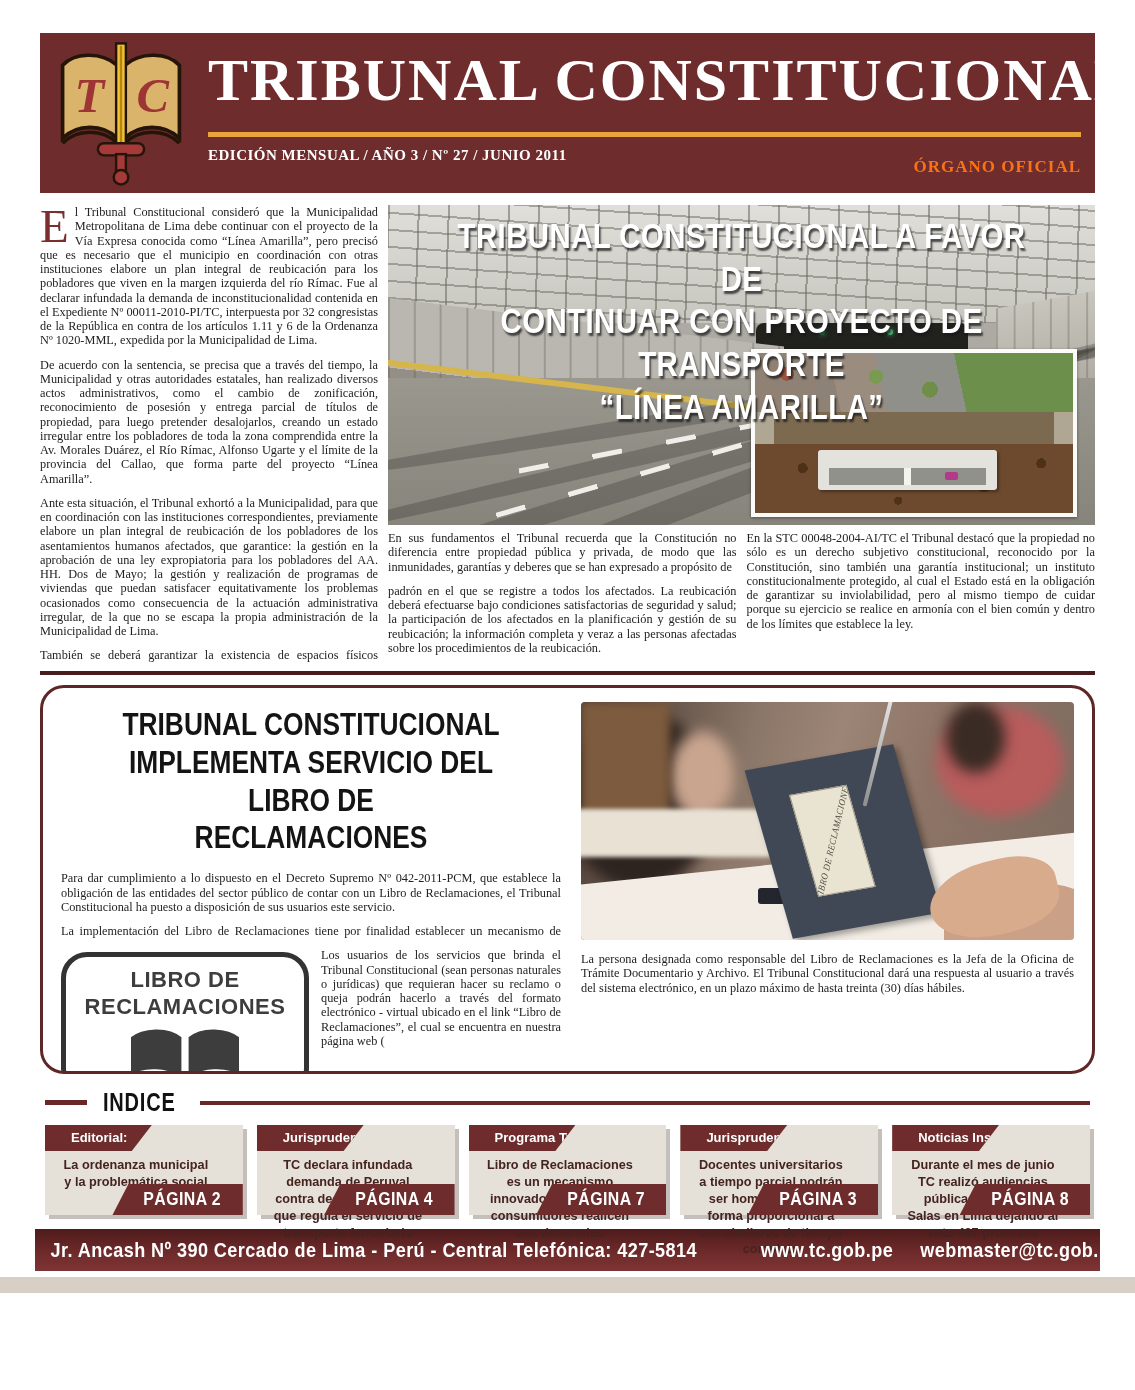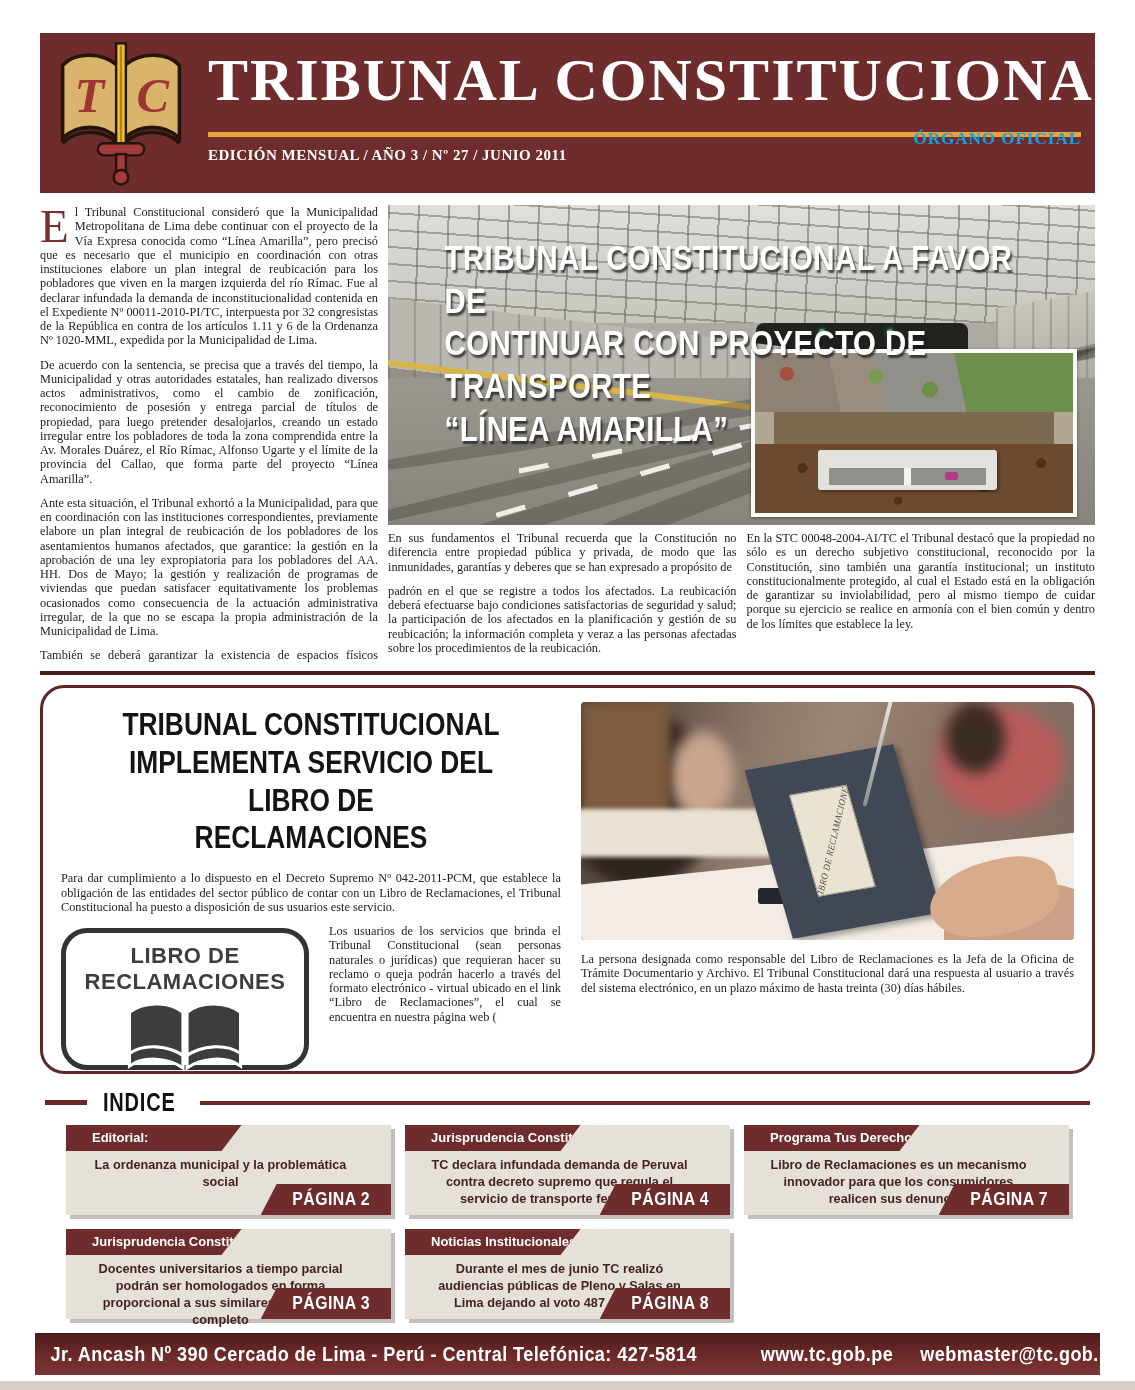--- a/index.html
+++ b/index.html
@@ -5,21 +5,21 @@
   html,body{margin:0;padding:0;background:#ffffff;}
   body{width:1135px;height:1390px;overflow:hidden;position:relative;
        font-family:"Liberation Serif",serif;color:#222;}
 
   
   .masthead{margin:33px 40px 0;height:160px;background:#6f2c2c;position:relative;}
   .tc-logo{position:absolute;left:12px;top:8px;width:138px;height:146px;}
   .mast-title{position:absolute;left:168px;top:14px;width:900px;color:#fff;
       font-weight:bold;font-size:60px;letter-spacing:2px;line-height:1.1;white-space:nowrap;}
   .gold-rule{position:absolute;left:168px;right:14px;top:99px;height:5px;background:#e9a43c;}
-  .organ{position:absolute;right:14px;top:96px;color:#0ea5e9;font-weight:bold;font-size:17px;letter-spacing:1px;}
+  .organ{position:absolute;right:14px;top:124px;color:#f97316;font-weight:bold;font-size:17px;letter-spacing:1px;}
   .edition{position:absolute;left:168px;top:114px;color:#fff;font-weight:bold;font-size:15px;letter-spacing:.5px;}
 
   
   .article1{margin:12px 40px 0;display:grid;grid-template-columns:338px 1fr;column-gap:10px;height:458px;overflow:hidden;}
   p.body{font-size:12.3px;line-height:1.16;text-align:justify;margin:0 0 10px;}
   .dropcap{float:left;font-size:47px;line-height:38px;padding:2px 6px 0 0;color:#7a2e2e;}
   .below-hero{display:flex;gap:10px;margin-top:6px;}
   .below-hero>div{flex:1;}
 
   
@@ -50,21 +50,21 @@
   .track{position:absolute;height:16px;width:130%;background:rgba(50,50,44,.30);border-radius:50%;}
   .t1{top:16%;left:-15%;transform:rotate(-9deg);}
   .t2{top:38%;left:-20%;transform:rotate(-13deg);}
   .t3{top:60%;left:-25%;transform:rotate(-17deg);height:20px;}
   .t4{top:82%;left:-25%;transform:rotate(-21deg);height:24px;}
   .lane{position:absolute;height:5px;width:60%;
      background:repeating-linear-gradient(90deg,#efeee9 0 30px,transparent 30px 75px);}
   .l1{top:34%;left:18%;transform:rotate(-11deg);}
   .l2{top:66%;left:4%;transform:rotate(-16deg);}
   .yellow-line{position:absolute;height:6px;width:60%;left:-2%;top:4%;transform:rotate(7deg);background:#d6b54c;}
-  .hero-headline{position:absolute;left:0;right:0;top:32px;z-index:5;text-align:left;}
+  .hero-headline{position:absolute;left:0;right:0;top:10px;z-index:5;text-align:center;}
   .hero-headline .hl{font-family:"Liberation Sans",sans-serif;font-weight:800;color:#fff;
      font-size:35px;line-height:1.22;letter-spacing:.5px;
      text-shadow:2px 3px 2px rgba(25,25,25,.75);transform:scaleX(.84);}
   
   .inset{position:absolute;right:18px;bottom:8px;width:45%;height:50%;background:#fff;border:4px solid #fbfbf9;
      box-shadow:0 1px 3px rgba(0,0,0,.4);z-index:4;}
   .inset-street{height:37%;
      background-image:
        radial-gradient(circle at 10% 35%,#a0523f 0 7px,transparent 7px),
        radial-gradient(circle at 22% 60%,#8d8277 0 9px,transparent 9px),
@@ -88,21 +88,21 @@
   
   .sep{margin:8px 40px 0;height:4px;background:#4a1d1d;}
 
   
   .section2{margin:10px 40px 0;border:3px solid #5e2626;border-radius:24px;padding:14px 18px 12px;
      display:grid;grid-template-columns:500px 1fr;column-gap:20px;height:357px;overflow:hidden;background:#fff;}
   .s2-heading{text-align:center;margin:4px 0 14px;}
   .s2-heading .hl{font-family:"Liberation Sans",sans-serif;font-weight:800;color:#141414;
      font-size:31px;line-height:1.22;transform:scaleX(.85);}
   .lr-logo{float:left;width:248px;height:142px;border:5px solid #333;border-radius:26px;background:#fff;
-     margin:4px 20px 4px 0;text-align:center;padding-top:10px;box-sizing:border-box;}
+     margin:4px 12px 4px 0;text-align:center;padding-top:10px;box-sizing:border-box;}
   .lr-logo .lr-line{font-family:"Liberation Sans",sans-serif;font-weight:bold;color:#3d3d3d;
      font-size:22px;line-height:1.2;letter-spacing:.5px;}
   .lr-logo svg{margin-top:2px;}
   .wrapclear::after{content:"";display:block;clear:both;}
   .firstline{text-align:justify;text-align-last:justify;margin-bottom:0;}
 
   
   .photo{position:relative;height:238px;border-radius:4px;overflow:hidden;
      background:linear-gradient(105deg,#4a3a33 0%,#6b5a4e 18%,#8a7668 32%,#9c8576 48%,#8d7466 66%,#7d6a5f 100%);}
   .blob{position:absolute;border-radius:50%;filter:blur(7px);}
@@ -126,21 +126,21 @@
      border-radius:50% 40% 40% 50%;transform:rotate(-14deg);}
   .arm{position:absolute;right:-6%;bottom:-18%;width:160px;height:100px;background:#caa186;border-radius:40%;}
   .s2-right p.body{margin-top:12px;}
 
   
   .indice-head{margin:14px 45px 0;display:flex;align-items:center;gap:16px;}
   .ind-dash{width:42px;height:5px;background:#6b2626;}
   .ind-title{font-family:"Liberation Sans",sans-serif;font-weight:800;font-size:25px;color:#111;
      display:inline-block;transform:scaleX(.8);transform-origin:left center;letter-spacing:1px;}
   .ind-line{flex:1;height:4px;background:#6b2626;margin-left:-10px;}
-  .ind-grid{margin:8px 66px 0;display:grid;grid-template-columns:repeat(3,1fr);gap:14px;}
+  .ind-grid{margin:8px 45px 0;display:grid;grid-template-columns:repeat(5,1fr);gap:14px;}
   .ind-item{position:relative;height:90px;background:#e5e0d8;box-shadow:4px 4px 0 rgba(125,114,103,.45);}
   .ind-band{position:absolute;left:0;top:0;width:54%;height:26px;background:#6f2c2c;
      clip-path:polygon(0 0,100% 0,calc(100% - 20px) 100%,0 100%);}
   .ind-band span{display:block;color:#fff;font-family:"Liberation Sans",sans-serif;font-weight:bold;
      font-size:13px;line-height:26px;padding-left:26px;white-space:nowrap;}
   .ind-title-text{position:absolute;top:32px;left:10px;right:26px;text-align:center;}
   .ind-title-text span{display:inline-block;transform:scaleX(.94);color:#45231f;
      font-family:"Liberation Sans",sans-serif;font-weight:800;font-size:13.5px;line-height:1.25;}
   .ind-page{position:absolute;right:0;bottom:0;background:#6f2c2c;
      clip-path:polygon(16px 0,100% 0,100% 100%,0 100%);padding:5px 16px 5px 26px;}
@@ -240,20 +240,21 @@
 <div class="sep"></div>
 
 <div class="section2">
   <div>
     <div class="s2-heading">
       <div class="hl">TRIBUNAL CONSTITUCIONAL</div>
       <div class="hl">IMPLEMENTA SERVICIO DEL LIBRO DE</div>
       <div class="hl">RECLAMACIONES</div>
     </div>
     <p class="body">Para dar cumplimiento a lo dispuesto en el Decreto Supremo Nº 042-2011-PCM, que establece la obligación de las entidades del sector público de contar con un Libro de Reclamaciones, el Tribunal Constitucional ha puesto a disposición de sus usuarios este servicio.</p>
+    <p class="body firstline">La implementación del Libro de Reclamaciones tiene por finalidad establecer un mecanismo de</p>
     <div class="wrapclear">
       <div class="lr-logo">
         <div class="lr-line">LIBRO DE</div>
         <div class="lr-line">RECLAMACIONES</div>
         <svg width="150" height="72" viewBox="0 0 120 70">
           <path d="M58 22 C44 10 18 12 6 22 L6 62 C20 52 44 54 58 64 Z" fill="#3d3d3d" stroke="#fff" stroke-width="3" transform="translate(0,4)"></path>
           <path d="M62 22 C76 10 102 12 114 22 L114 62 C100 52 76 54 62 64 Z" fill="#3d3d3d" stroke="#fff" stroke-width="3" transform="translate(0,4)"></path>
           <path d="M58 14 C44 2 18 4 6 14 L6 54 C20 44 44 46 58 56 Z" fill="#3d3d3d" stroke="#fff" stroke-width="3"></path>
           <path d="M62 14 C76 2 102 4 114 14 L114 54 C100 44 76 46 62 56 Z" fill="#3d3d3d" stroke="#fff" stroke-width="3"></path>
         </svg>

